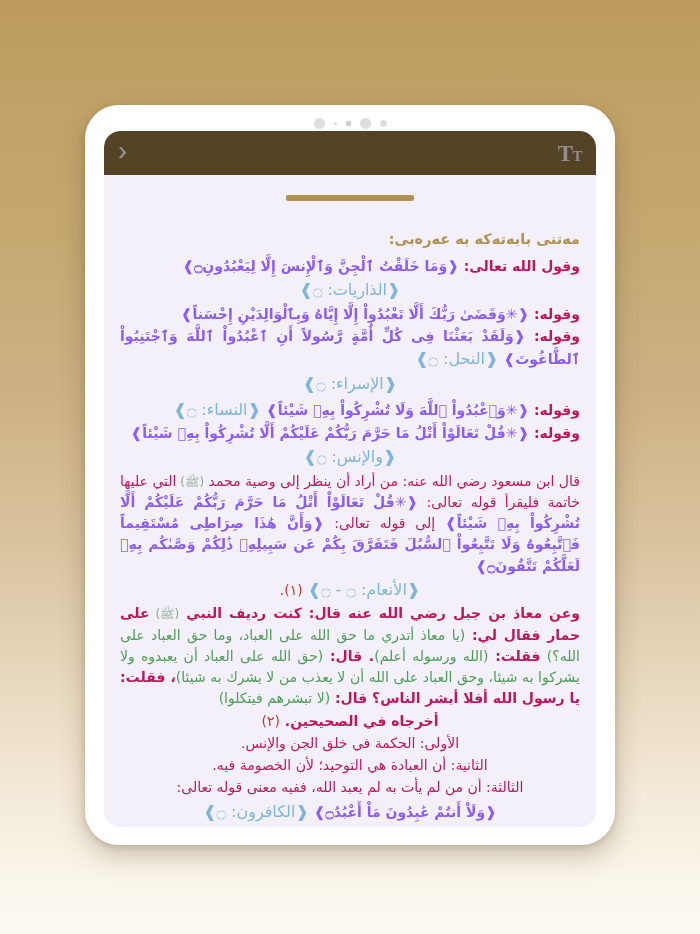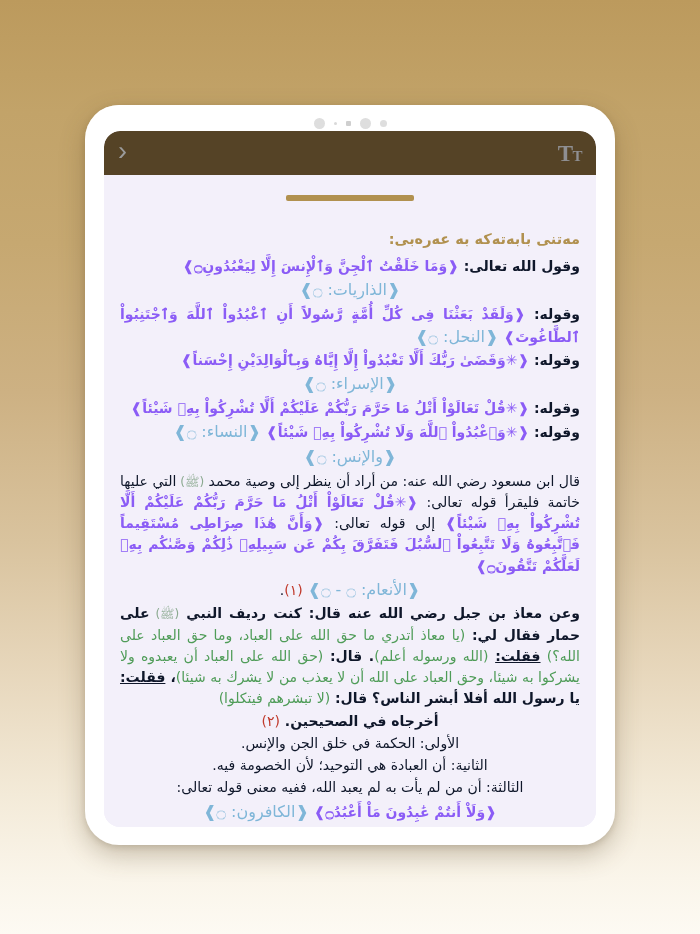--- a/index.html
+++ b/index.html
@@ -147,23 +147,23 @@
     text-align: justify;
     text-align-last: right;
   }
   .para.center { text-align: center; text-align-last: center; }
 
   
   .quran   { color: #8b5cf6; font-weight: 600; }
   .surah   { color: #7fb6d8; font-size: 16px; }
   .hadith  { color: #4f9c58; }
   .note    { color: #c0392b; }
-  .prose   { color: #0f172a; }
+  .prose   { color: #be185d; }
   .bold    { font-weight: 700; text-align: center; }
-  .ul      { text-decoration: underline; }
+  .ul      { }
   .sym     { color: #8aa98f; font-size: 12px; }
 </style>
 </head>
 <body>
 
 <div id="device">
 
   <div id="bezel-sensors">
     <span class="sensor s1"></span>
     <span class="sensor s2"></span>
@@ -183,25 +183,25 @@
     </div>
 
     <div id="page">
       <div id="top-divider"></div>
 
       <div id="article">
         <div class="kurdish-heading">مەتنی بابەتەکە بە عەرەبی:</div>
         <div id="lines-host">
             <div class="para"><span class="prose bold">وقول الله تعالى: </span><span class="quran">❰وَمَا خَلَقْتُ ٱلْجِنَّ وَٱلْإِنسَ إِلَّا لِيَعْبُدُونِ۝❱</span></div>
             <div class="para center"><span class="surah">❰الذاريات: ۝❱</span></div>
+            <div class="para"><span class="prose bold">وقوله: </span><span class="quran">❰✳وَقَضَىٰ رَبُّكَ أَلَّا تَعْبُدُواْ إِلَّا إِيَّاهُ وَبِٱلْوَالِدَيْنِ إِحْسَناً❱</span></div>
             <div class="para"><span class="prose bold">وقوله: </span><span class="quran">❰وَلَقَدْ بَعَثْنَا فِى كُلِّ أُمَّةٍ رَّسُولاً أَنِ ٱعْبُدُواْ ٱللَّهَ وَٱجْتَنِبُواْ ٱلطَّاغُوتَ❱</span><span class="surah"> ❰النحل: ۝❱</span></div>
-            <div class="para"><span class="prose bold">وقوله: </span><span class="quran">❰✳وَقَضَىٰ رَبُّكَ أَلَّا تَعْبُدُواْ إِلَّا إِيَّاهُ وَبِٱلْوَالِدَيْنِ إِحْسَناً❱</span></div>
             <div class="para center"><span class="surah">❰الإسراء: ۝❱</span></div>
+            <div class="para"><span class="prose bold">وقوله: </span><span class="quran">❰✳وَٱعْبُدُواْ ٱللَّهَ وَلَا تُشْرِكُواْ بِهِ۠ شَيْئاً❱</span><span class="surah"> ❰النساء: ۝❱</span></div>
             <div class="para"><span class="prose bold">وقوله: </span><span class="quran">❰✳قُلْ تَعَالَوْاْ أَتْلُ مَا حَرَّمَ رَبُّكُمْ عَلَيْكُمْ أَلَّا تُشْرِكُواْ بِهِ۠ شَيْئاً❱</span></div>
-            <div class="para"><span class="prose bold">وقوله: </span><span class="quran">❰✳وَٱعْبُدُواْ ٱللَّهَ وَلَا تُشْرِكُواْ بِهِ۠ شَيْئاً❱</span><span class="surah"> ❰النساء: ۝❱</span></div>
             <div class="para center"><span class="surah">❰والإنس: ۝❱</span></div>
             <div class="para"><span class="prose">قال ابن مسعود رضي الله عنه: من أراد أن ينظر إلى وصية محمد </span><span class="sym">(ﷺ) </span><span class="prose">التي عليها خاتمة فليقرأ قوله تعالى: </span><span class="quran">❰✳قُلْ تَعَالَوْاْ أَتْلُ مَا حَرَّمَ رَبُّكُمْ عَلَيْكُمْ أَلَّا تُشْرِكُواْ بِهِ۠ شَيْئاً❱</span><span class="prose"> إلى قوله تعالى: </span><span class="quran">❰وَأَنَّ هَٰذَا صِرَاطِى مُسْتَقِيماً فَٱتَّبِعُوهُ وَلَا تَتَّبِعُواْ ٱلسُّبُلَ فَتَفَرَّقَ بِكُمْ عَن سَبِيلِهِ۠ ذَٰلِكُمْ وَصَّىٰكُم بِهِ۠ لَعَلَّكُمْ تَتَّقُونَ۝❱</span></div>
             <div class="para center"><span class="surah">❰الأنعام: ۝ - ۝❱ </span><span class="note">(١)</span><span class="prose">.</span></div>
             <div class="para"><span class="prose bold">وعن معاذ بن جبل رضي الله عنه قال: كنت رديف النبي </span><span class="sym">(ﷺ) </span><span class="prose bold">على حمار فقال لي: </span><span class="hadith">(يا معاذ أتدري ما حق الله على العباد، وما حق العباد على الله؟) </span><span class="prose bold ul">فقلت:</span><span class="prose bold"> </span><span class="hadith">(الله ورسوله أعلم)</span><span class="prose bold">. </span><span class="prose bold">قال: </span><span class="hadith">(حق الله على العباد أن يعبدوه ولا يشركوا به شيئا، وحق العباد على الله أن لا يعذب من لا يشرك به شيئا)</span><span class="prose bold">، </span><span class="prose bold ul">فقلت:</span><span class="prose bold"> يا رسول الله أفلا أبشر الناس؟ قال: </span><span class="hadith">(لا تبشرهم فيتكلوا)</span></div>
             <div class="para center"><span class="prose bold">أخرجاه في الصحيحين. </span><span class="note">(٢)</span></div>
             <div class="para center"><span class="prose">الأولى: الحكمة في خلق الجن والإنس.</span></div>
             <div class="para center"><span class="prose">الثانية: أن العبادة هي التوحيد؛ لأن الخصومة فيه.</span></div>
             <div class="para center"><span class="prose">الثالثة: أن من لم يأت به لم يعبد الله، ففيه معنى قوله تعالى:</span></div>
             <div class="para center"><span class="quran">❰وَلَاْ أَنتُمْ عَٰبِدُونَ مَاْ أَعْبُدُ۝❱ </span><span class="surah">❰الكافرون: ۝❱</span></div>
           </div>

